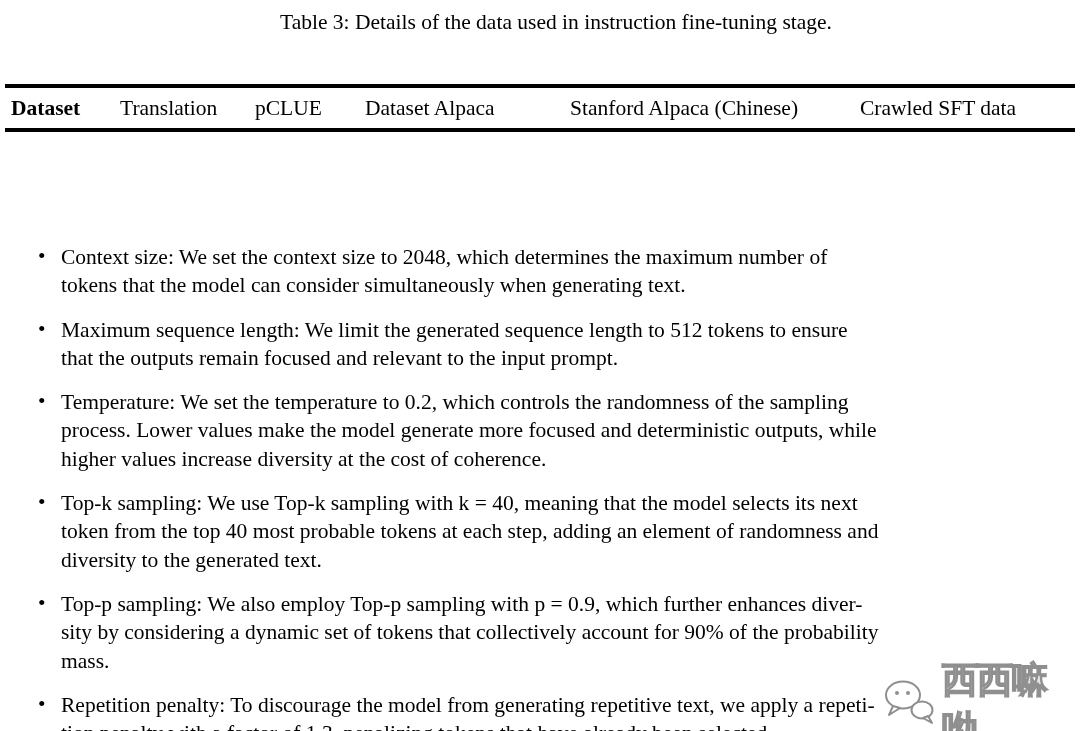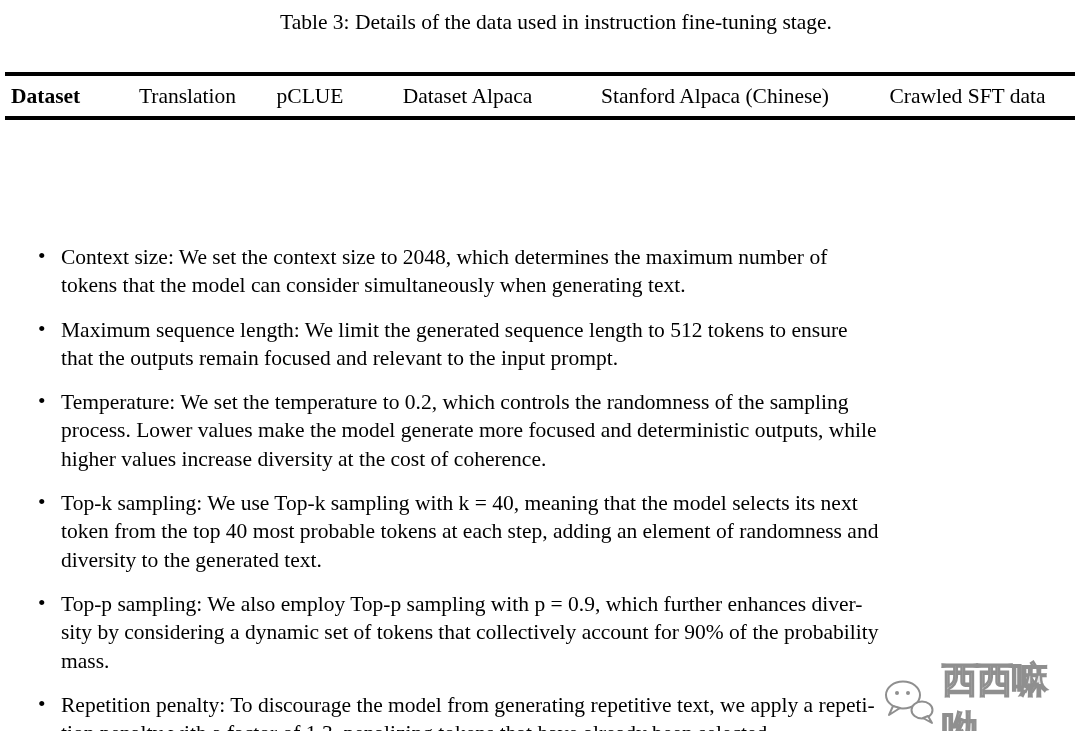--- a/index.html
+++ b/index.html
@@ -6,26 +6,26 @@
   body{
     width:1080px;height:731px;position:relative;overflow:hidden;
     background:#ffffff;color:#000;
     font-family:"Liberation Serif","DejaVu Serif",serif;
   }
   .caption{
     position:absolute;top:10px;left:16px;width:1080px;
     text-align:center;font-size:21.5px;
   }
   .data-table{
-    position:absolute;top:72px;left:5px;width:1070px;
+    position:absolute;top:84px;left:5px;width:1070px;
     border-collapse:collapse;table-layout:fixed;
     border-top:4.5px solid #000;border-bottom:4.5px solid #000;
     font-size:21.5px;
   }
-  .data-table td{padding:0;text-align:center;vertical-align:middle;}
+  .data-table td{padding:0;text-align:left;vertical-align:middle;}
   .data-table tr.hdr td{height:40px;border-bottom:2.5px solid #000;}
   .data-table tr.row td{height:42px;}
   .data-table td.first{text-align:left;padding-left:6px;font-weight:bold;}
   .c0{width:115px}.c1{width:135px}.c2{width:110px}.c3{width:205px}.c4{width:290px}.c5{width:215px}
   .bullet-list{
     position:absolute;top:227px;left:38px;width:992px;
     margin:0;padding:0;list-style:none;
     font-size:21.5px;line-height:28.3px;
   }
   .bullet-list li{

